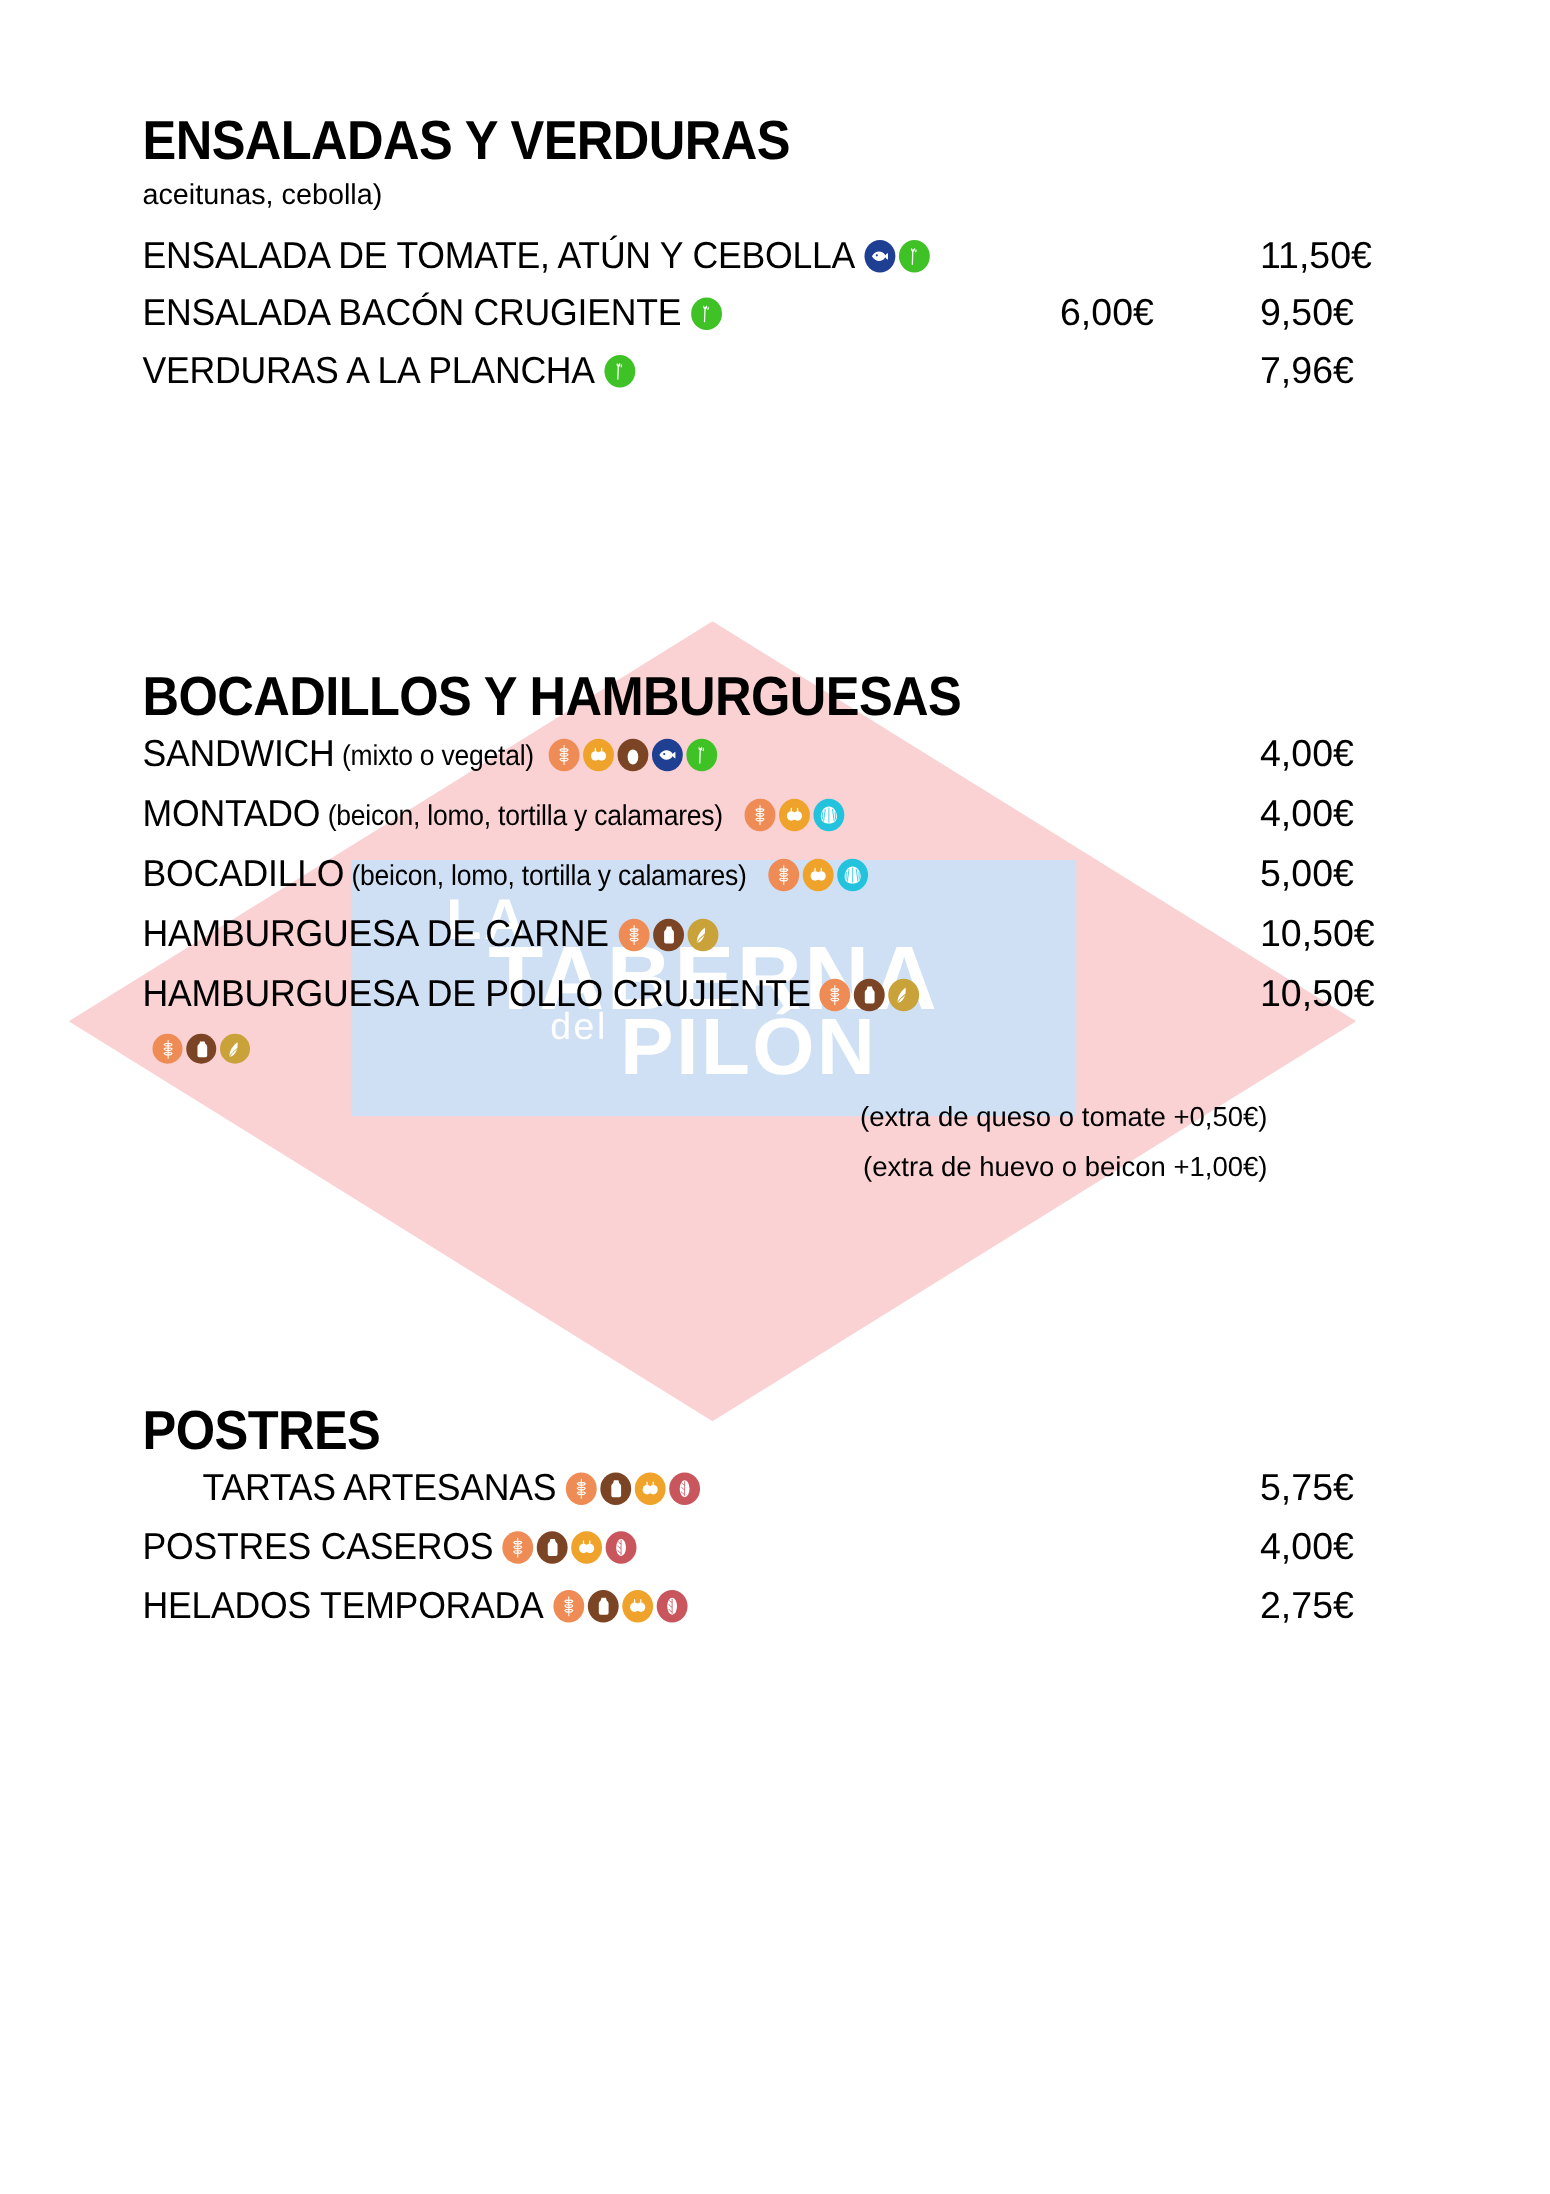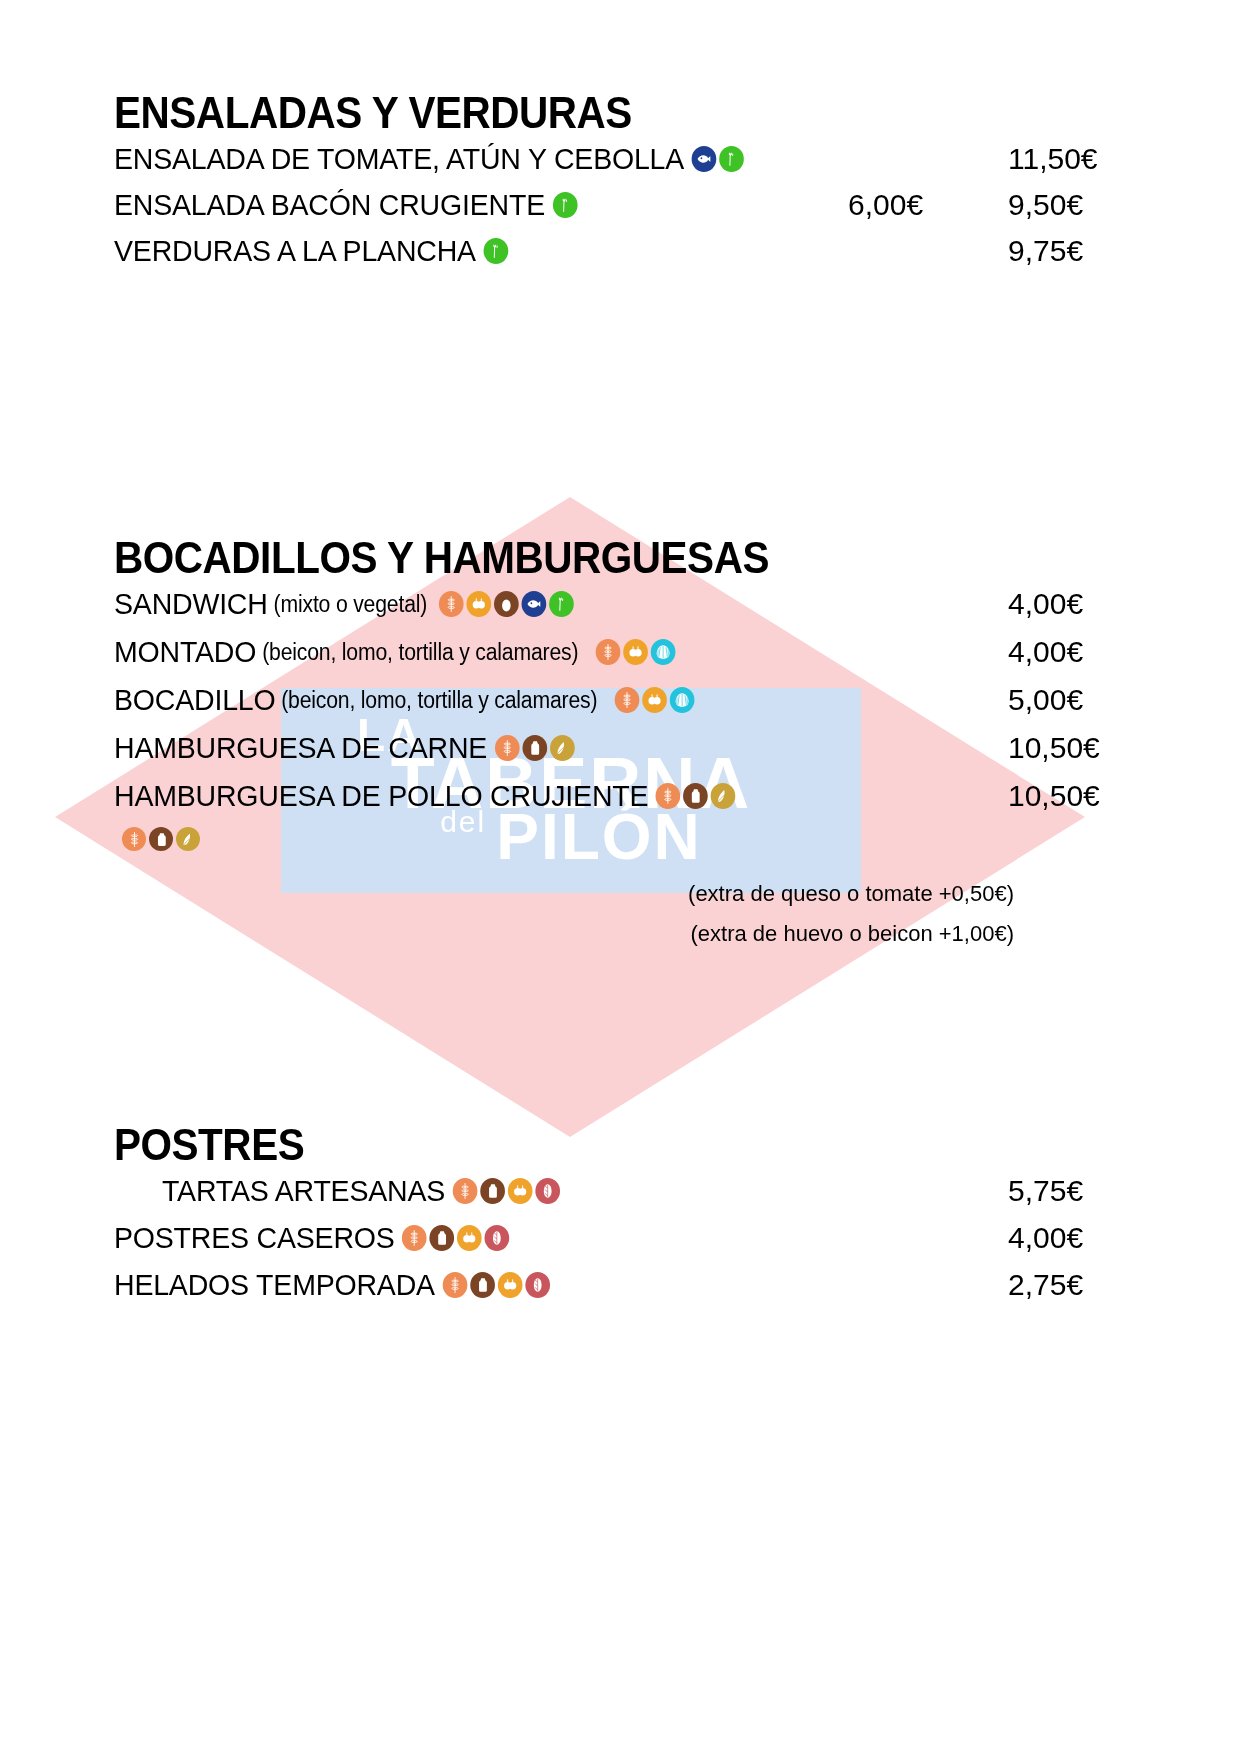--- a/index.html
+++ b/index.html
@@ -152,20 +152,23 @@
       <span class="logo-pilon">PILÓN</span>
     </div>
   </div>
 </div>
 
 <div id="content">
 
   <div class="section" style="top:88px;">
     <h1 class="sec-title">ENSALADAS Y VERDURAS</h1>
 
+    <div class="row" style="height:46px;">
+      <span class="desc-only">aceitunas, cebolla)</span>
+    </div>
 
     <div class="row" style="height:46px;">
       <span class="name">
         <span>ENSALADA DE TOMATE, ATÚN Y CEBOLLA</span>
         <span class="icons">
           <span class="ic ic-fish">
             <svg width="18" height="18" viewBox="0 0 24 24">
                 <path d="M3 12c3-5 8-6 12-4 1.5.8 2.4 2 3 3 .7-1.1 1.7-2.1 3-2.6v7.2c-1.3-.5-2.3-1.5-3-2.6-.6 1-1.5 2.2-3 3-4 2-9 1-12-4z" fill="#fff"></path>
                 <circle cx="8.5" cy="11" r="1.2" fill="#1f3f93"></circle>
               </svg>
@@ -202,21 +205,21 @@
         <span>VERDURAS A LA PLANCHA</span>
         <span class="icons">
           <span class="ic ic-celery">
             <svg width="18" height="18" viewBox="0 0 24 24">
                 <path d="M9 3c-1 1.5-1 3 .5 4.2L9 21h1.4l.5-13.5C12.5 6.5 13 5 12 3c-.6 1.4-1.4 1.9-2 1.9S9.6 4.4 9 3z" fill="#fff"></path>
                 <path d="M13.5 4c1.2 1.2 1.4 2.6.3 3.9l-1.2-.5c.7-1 .8-2.2.9-3.4z" fill="#fff"></path>
               </svg>
           </span>
         </span>
       </span>
-      <span class="price col2">9,75€</span>
+      <span class="price col2">7,96€</span>
     </div>
   </div>
 
   <div class="section" style="top:533px;">
     <h1 class="sec-title">BOCADILLOS Y HAMBURGUESAS</h1>
 
     <div class="row" style="height:48px;margin-top:4px;">
       <span class="name">
         <span>SANDWICH</span>
         <span class="desc">(mixto o vegetal)</span>

